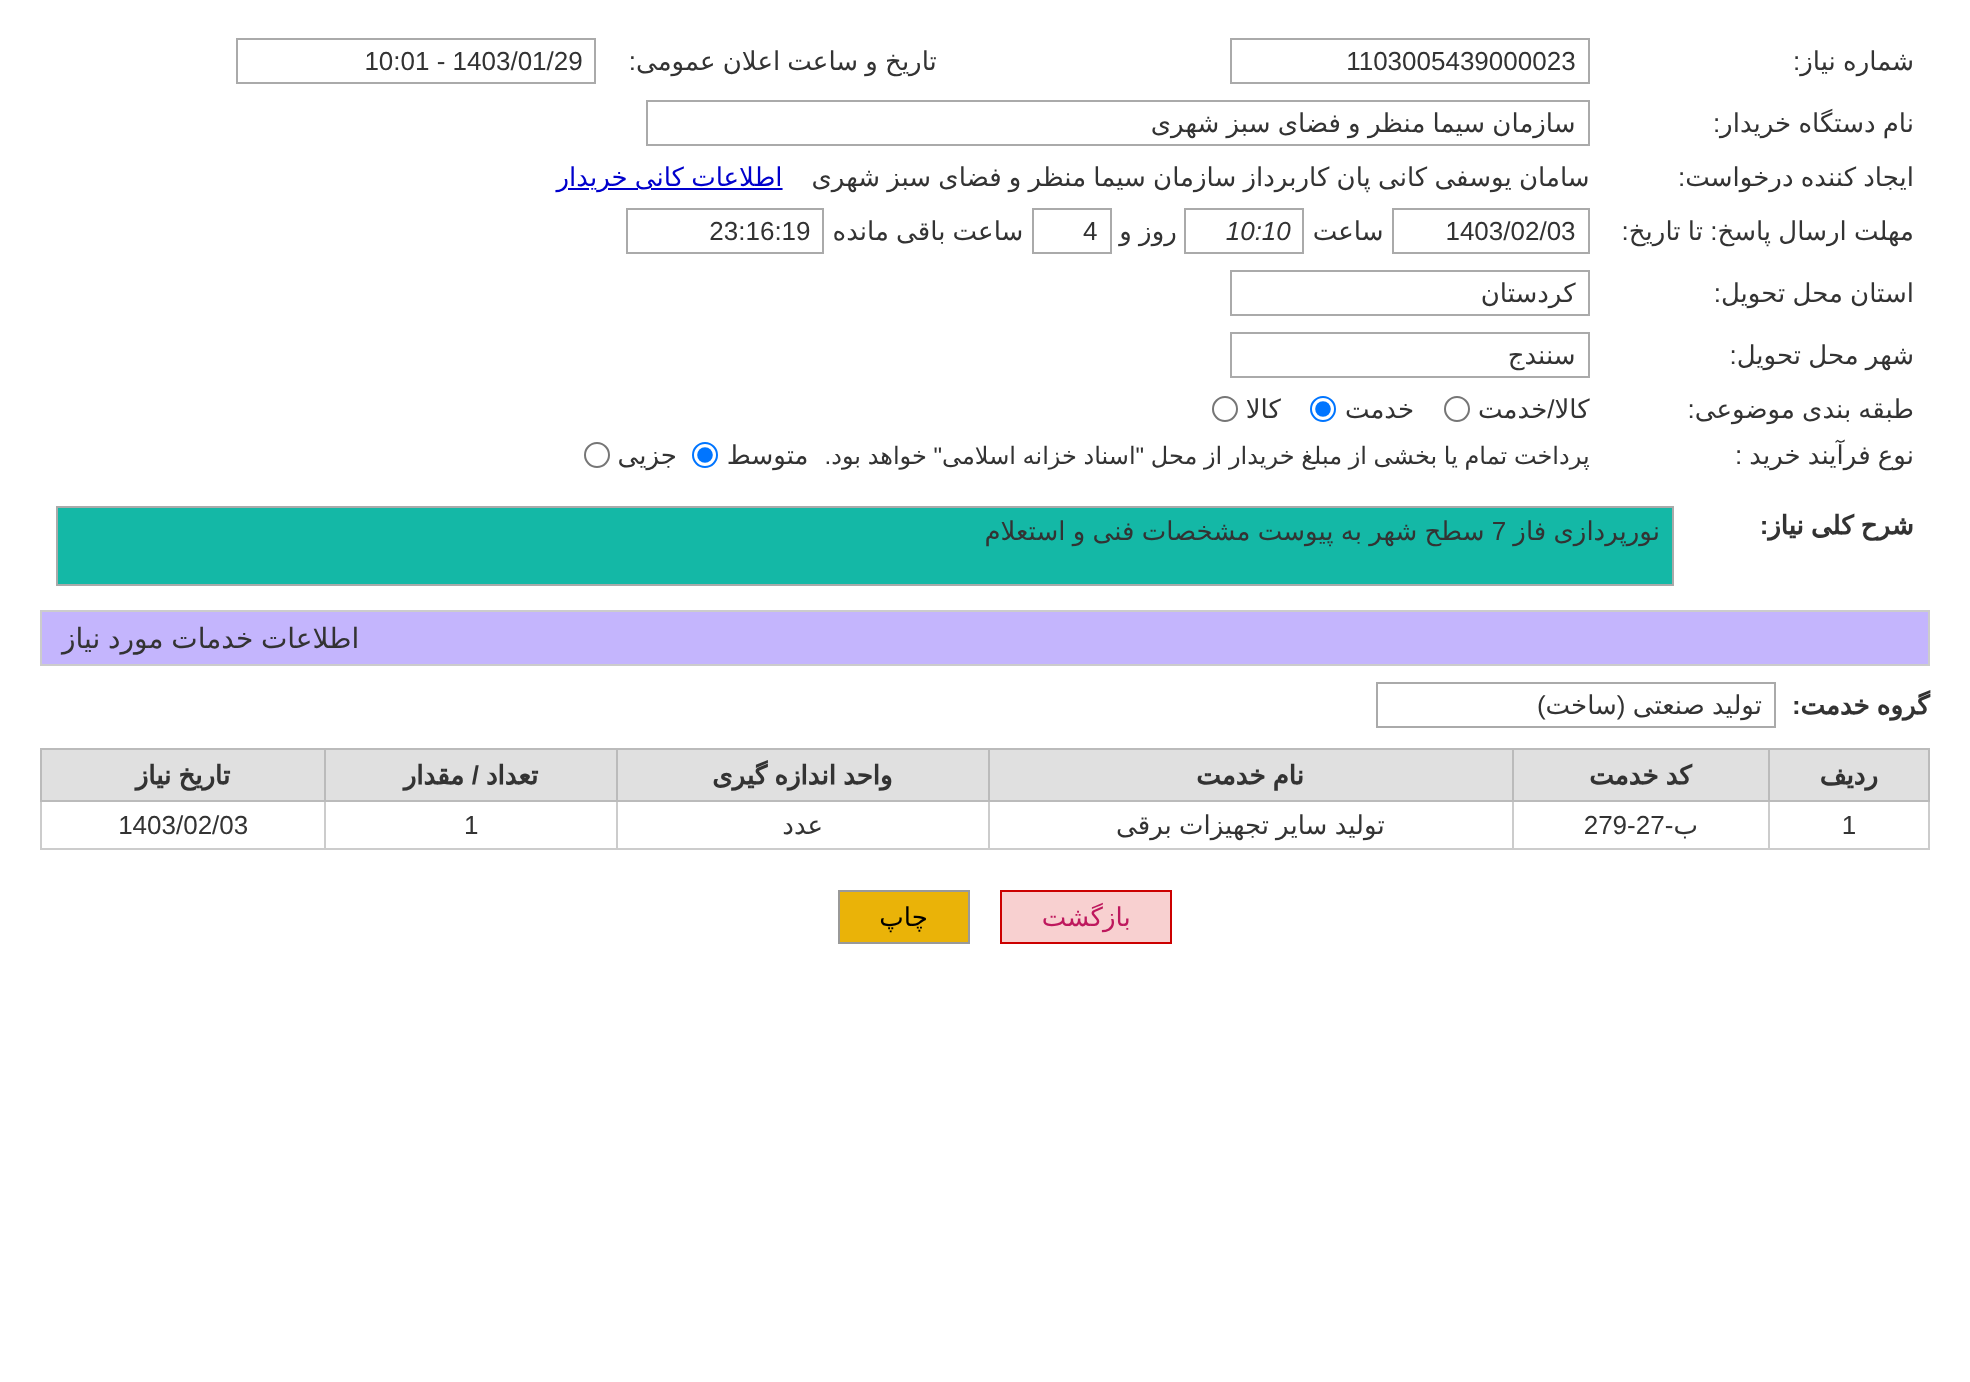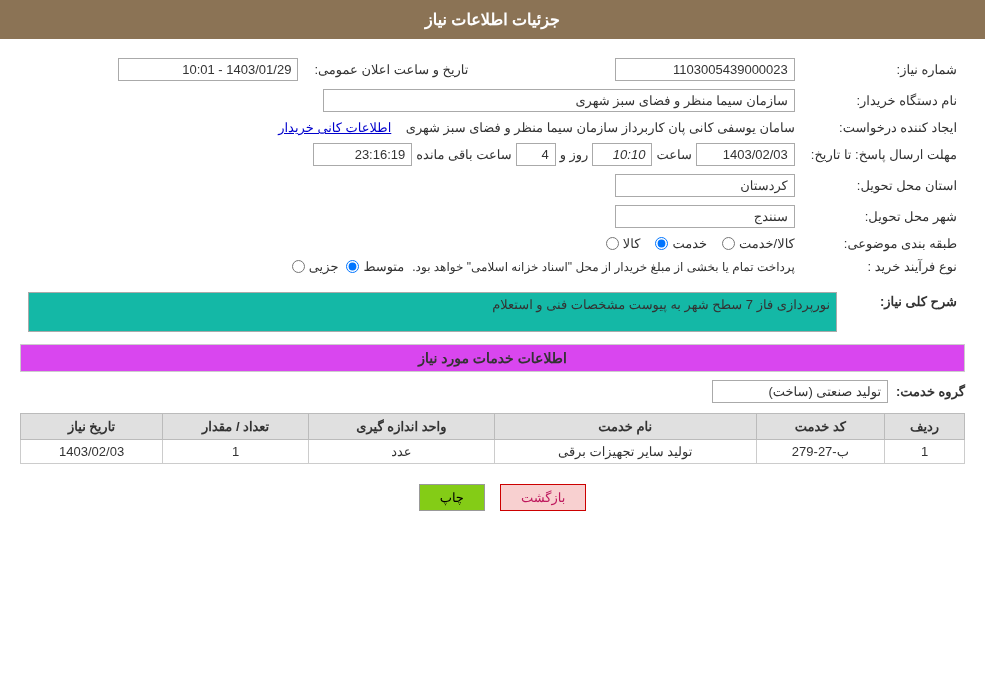--- a/index.html
+++ b/index.html
@@ -72,27 +72,27 @@
       gap: 15px;
       align-items: center;
       direction: rtl;
     }
     .radio-item {
       display: flex;
       align-items: center;
       gap: 4px;
     }
     .section-sub-title {
-      background: #d946ef;
+      background: #c4b5fd;
       border: 1px solid #ccc;
       padding: 5px 10px;
-      font-weight: bold;
+      font-weight: normal;
       font-size: 14px;
       margin-bottom: 8px;
-      text-align: center;
+      text-align: left;
     }
     .services-table {
       width: 100%;
       border-collapse: collapse;
       margin-bottom: 10px;
     }
     .services-table th {
       background: #e0e0e0;
       border: 1px solid #bbb;
       padding: 5px 8px;
@@ -122,21 +122,21 @@
     }
     .btn {
       padding: 5px 20px;
       border: 1px solid #999;
       cursor: pointer;
       font-size: 13px;
       font-family: Tahoma, Arial, sans-serif;
       background: #f0f0f0;
     }
     .btn-print {
-      background: #84cc16;
+      background: #eab308;
       margin-left: 20px;
     }
     .btn-back {
       background: #f8d0d0;
       border-color: #cc0000;
       color: #be185d;
     }
     .notice-text {
       font-size: 12px;
       color: #333;
@@ -153,23 +153,20 @@
       align-items: center;
       gap: 8px;
       direction: rtl;
     }
   </style>
 </head>
 <body>
 
 <div class="page-wrapper">
 
-  <div class="header-bar">
-    <span>جزئیات اطلاعات نیاز</span>
-  </div>
 
   <div class="content">
 
     <table class="info-table">
 
       <tbody>
           <tr>
         <td class="label-cell">شماره نیاز:</td>
         <td class="value-cell">
           <span class="input-box input-medium">1103005439000023</span>
@@ -277,21 +274,21 @@
           </div>
         </td>
       </tr>
     </tbody>
       </table>
 
     <div class="section-sub-title">اطلاعات خدمات مورد نیاز</div>
 
     <div class="group-service-row" style="margin-bottom:10px;">
       <strong>گروه خدمت:</strong>
-      <span class="input-box" style="width:176px;">تولید صنعتی (ساخت)</span>
+      <span class="input-box" style="width:200px;">تولید صنعتی (ساخت)</span>
     </div>
 
     <table class="services-table">
       <thead>
         <tr>
           <th>ردیف</th>
           <th>کد خدمت</th>
           <th>نام خدمت</th>
           <th>واحد اندازه گیری</th>
           <th>تعداد / مقدار</th>

